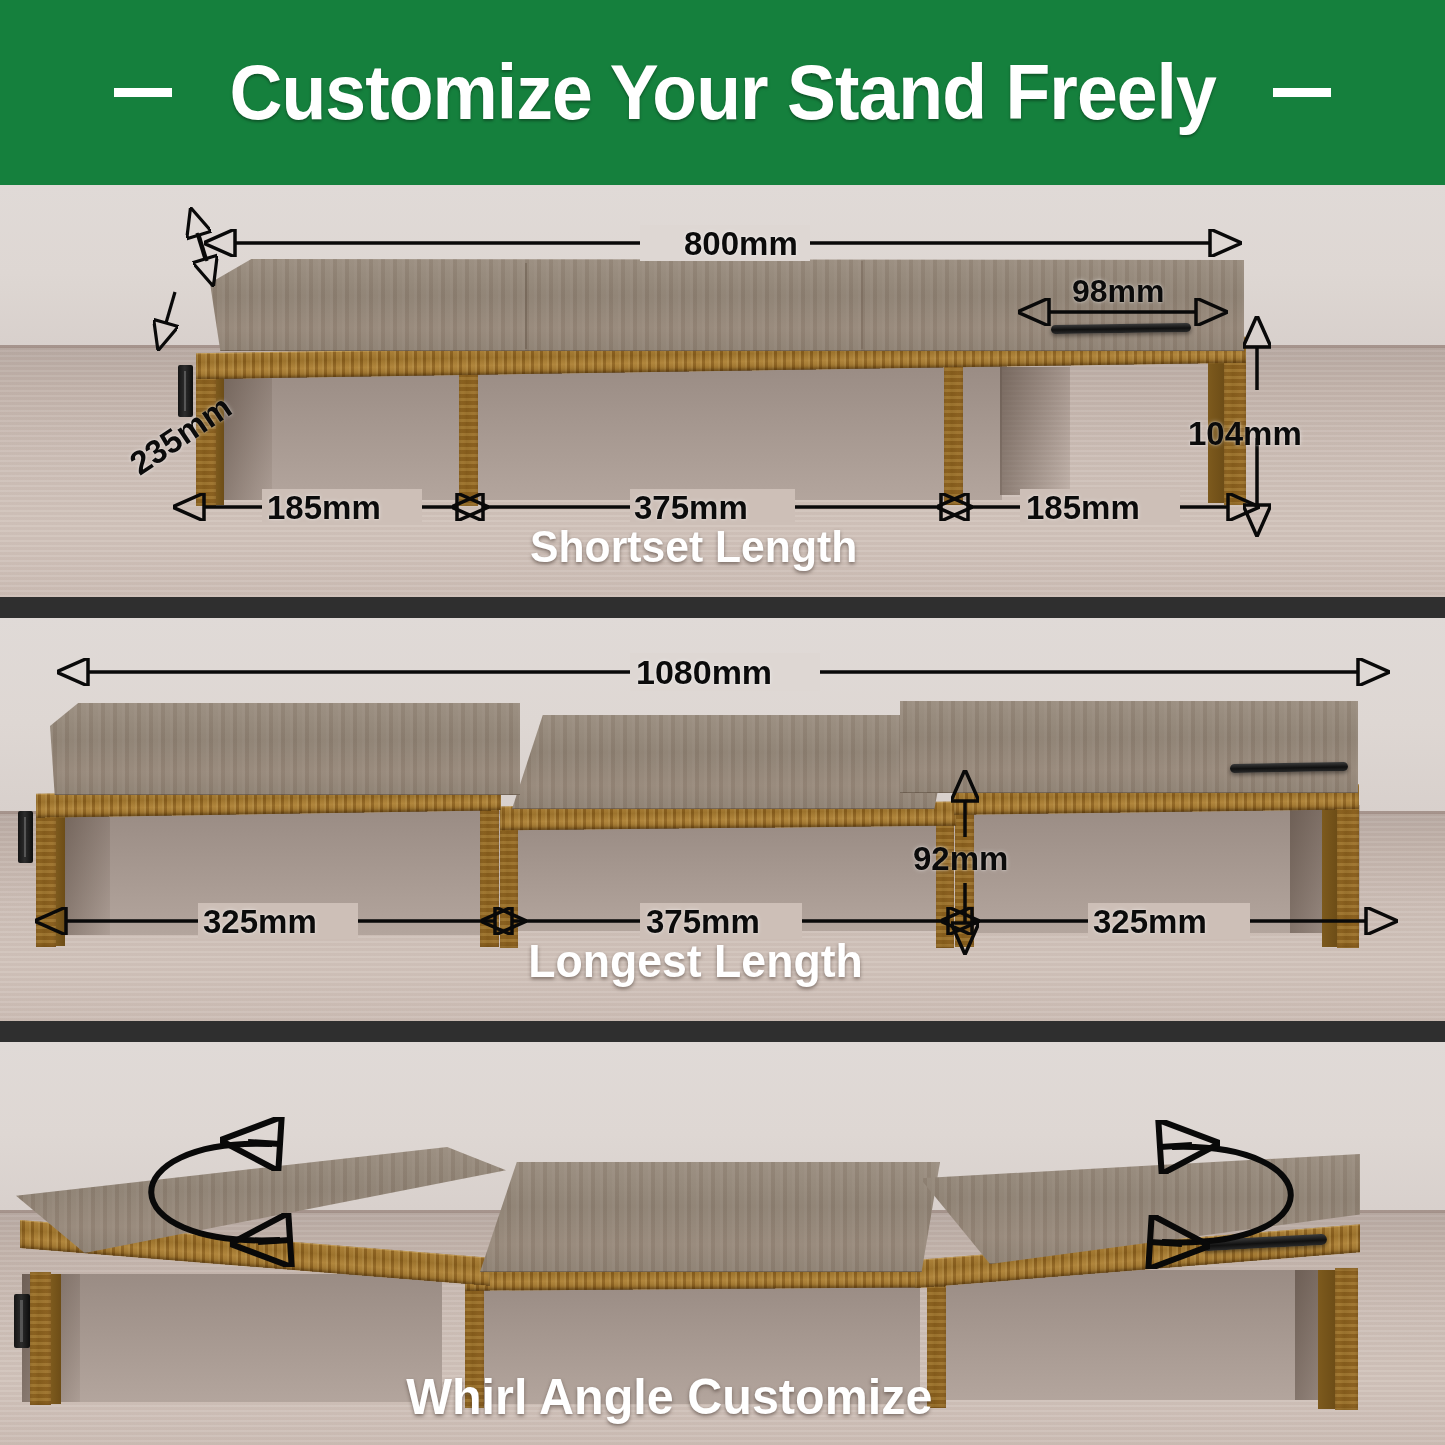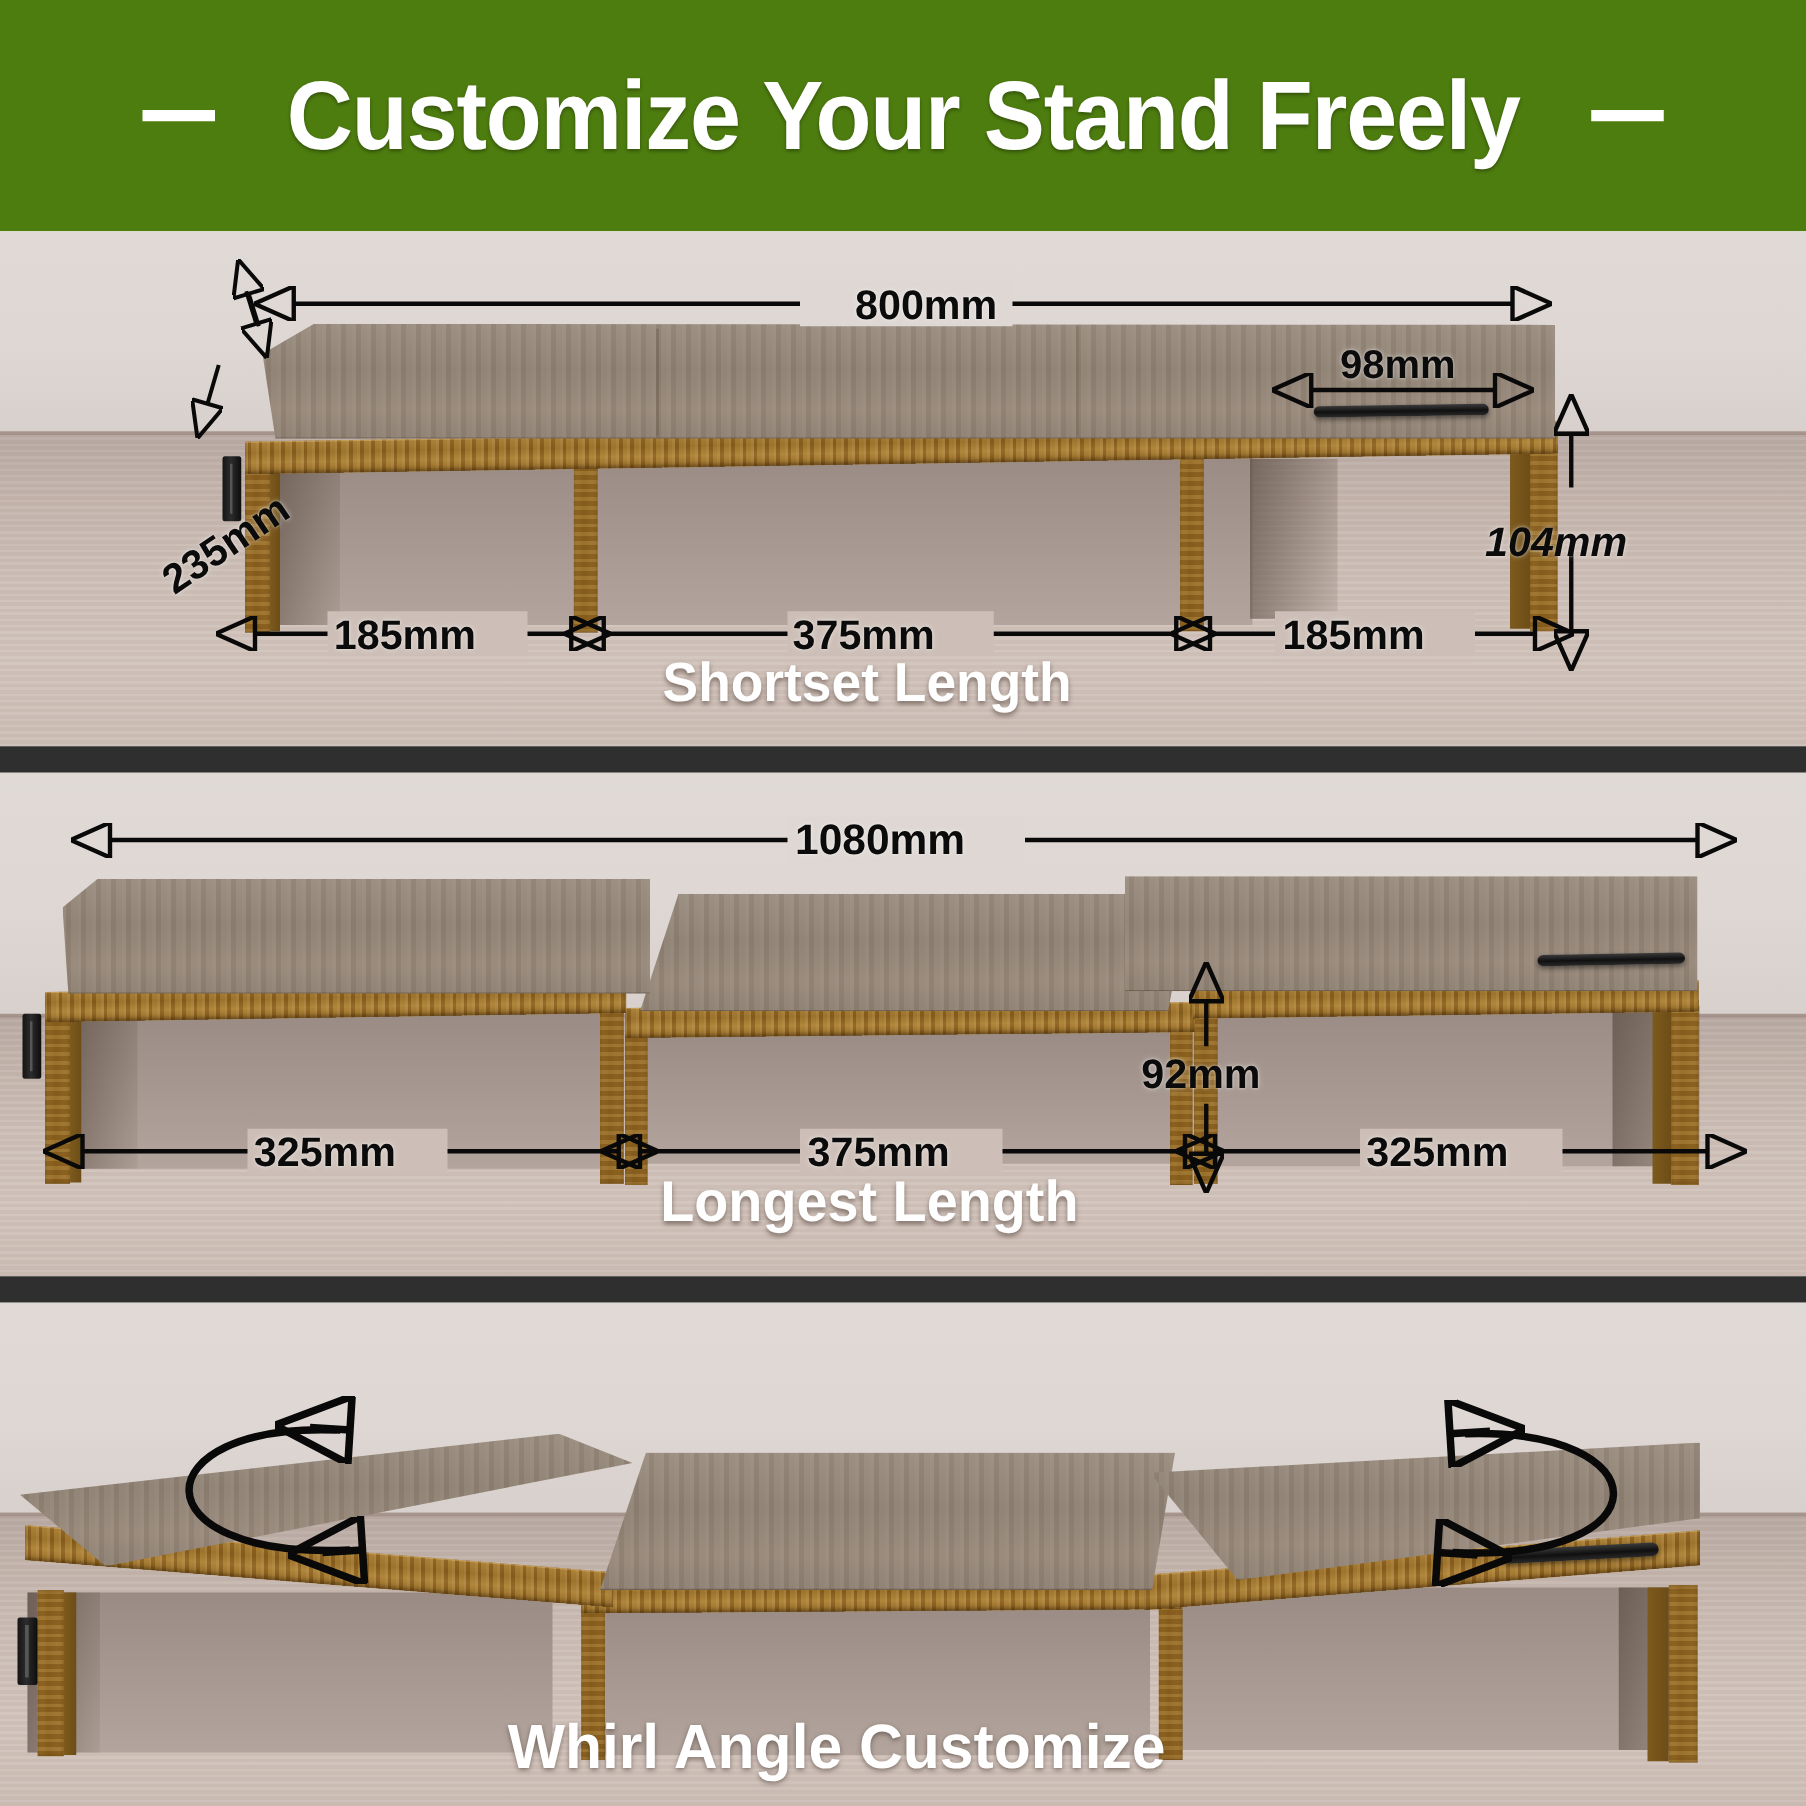--- a/index.html
+++ b/index.html
@@ -6,21 +6,21 @@
   html,body{ background:#fff; }
   body{
     width:1445px; height:1445px;
     font-family:"Liberation Sans", sans-serif;
     overflow:hidden; position:relative;
   }
 
   
   #header{
     position:absolute; left:0; top:0; width:1445px; height:185px;
-    background:#4d7c0f;
+    background:#15803d;
     display:flex; align-items:center; justify-content:center; gap:26px;
   }
   #header .dash{
     width:58px; height:9px; background:#fff; flex:0 0 auto;
   }
   #header .title{
     color:#ffffff; font-weight:bold; font-size:78px;
     letter-spacing:-1px; white-space:nowrap;
     transform:scaleX(0.94);
     text-shadow:0 2px 3px rgba(0,0,0,.35);
@@ -202,21 +202,21 @@
     <line x1="483" y1="322" x2="941" y2="322" stroke-width="3.5" marker-start="url(#ahL1)" marker-end="url(#ahR1)"></line>
     <rect x="630" y="304" width="165" height="36" fill="#cdbfb7" stroke="none"></rect>
 
     <line x1="968" y1="322" x2="1228" y2="322" stroke-width="3.5" marker-start="url(#ahL1)" marker-end="url(#ahR1)"></line>
     <rect x="1020" y="304" width="160" height="36" fill="#cdbfb7" stroke="none"></rect>
   </svg>
 
   <div class="dimtext" style="left:684px;top:42px;font-size:33px;">800mm</div>
   <div class="dimtext" style="left:1072px;top:90px;font-size:32px;">98mm</div>
   <div class="dimtext" style="left:124px;top:268px;font-size:33px;transform:rotate(-34deg);transform-origin:left top;">235mm</div>
-  <div class="dimtext" style="left:1188px;top:232px;font-size:33px;font-style:italic;">104mm</div>
+  <div class="dimtext" style="left:1188px;top:232px;font-size:33px;">104mm</div>
   <div class="dimtext" style="left:267px;top:306px;font-size:33px;">185mm</div>
   <div class="dimtext" style="left:634px;top:306px;font-size:33px;">375mm</div>
   <div class="dimtext" style="left:1026px;top:306px;font-size:33px;">185mm</div>
 
   <div class="caption" style="left:525px;top:340px;font-size:44px;transform:scaleX(0.97);">Shortset Length</div>
 </div>
 
 <div class="panel" id="panel2">
   <div class="scene">
     <div class="wall" style="height:196px;"></div>

